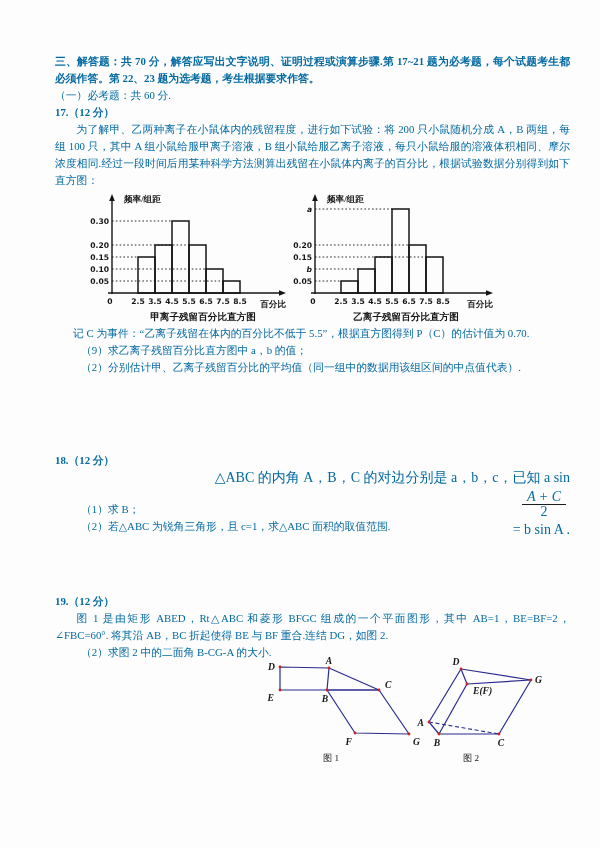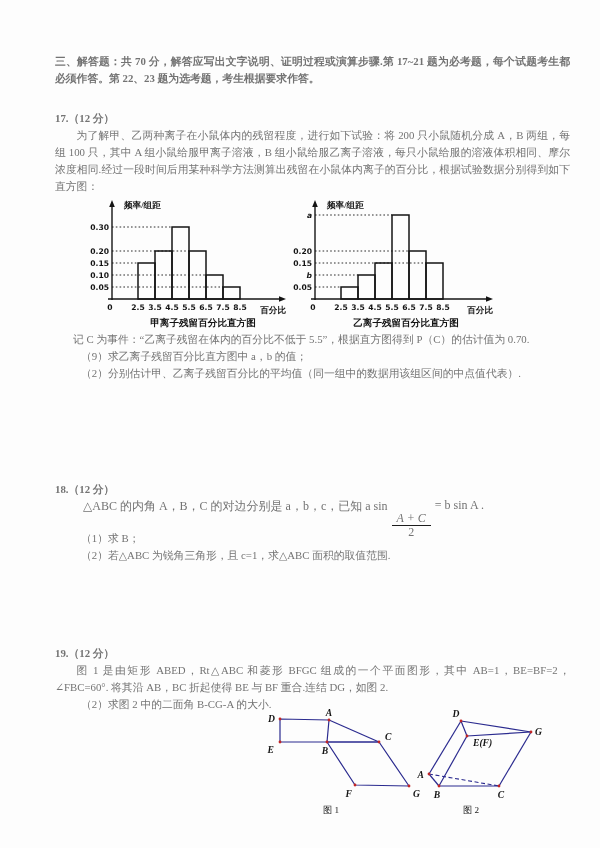--- a/index.html
+++ b/index.html
@@ -1,32 +1,32 @@
 <!DOCTYPE html>
 <html><head>
 <meta charset="utf-8">
 <style>
   html,body{margin:0;padding:0;background:#ffffff;}
   .page{
     position:relative;width:600px;height:848px;background:#fdfdfd;overflow:hidden;
-    font-family:"Liberation Serif","DejaVu Serif",serif;color:#737373;
+    font-family:"Liberation Serif","DejaVu Serif",serif;color:#0369a1;
   }
   .content{position:absolute;left:55px;top:53px;width:515px;}
   p{margin:0;padding:0;}
   .hdr{font-size:10.8px;line-height:17px;text-align:justify;font-weight:700;}
   .line{font-size:10.8px;line-height:17px;white-space:nowrap;}
-  .qnum{font-weight:700;margin-top:23px;}
+  .qnum{font-weight:700;}
   .para{font-size:10.8px;line-height:17px;text-align:justify;text-indent:2em;}
   .ind1{padding-left:18px;white-space:normal;}
   .ind2{padding-left:26px;white-space:normal;}
   .charts{position:relative;height:136px;}
   .charts svg{position:absolute;top:0;}
   .sp{width:100%;}
-  .fline{padding-left:28px;height:32px;display:flex;align-items:flex-start;font-size:12px;}
-  .frac{display:inline-block;text-align:center;vertical-align:middle;margin:14px 4px;}
+  .fline{padding-left:28px;height:32px;display:flex;align-items:flex-end;font-size:14px;flex-direction:column;}
+  .frac{display:inline-block;text-align:center;vertical-align:middle;margin:4px 4px;}
   .frac .num{display:block;padding:0 5px 1px;border-bottom:1.2px solid #1c1c1c;line-height:12px;font-style:italic;}
   .frac .den{display:block;line-height:13px;}
   .figs{position:relative;height:128px;margin-top:-10px;}
   .figs svg{position:absolute;top:0;}
   
   .ax{stroke:#141414;stroke-width:1.4;}
   .ah{fill:#141414;}
   .dot{stroke:#141414;stroke-width:0.9;stroke-dasharray:1.6 2.2;}
   .bar{fill:none;stroke:#141414;stroke-width:1.5;}
   .ytick,.xtick{font-family:"DejaVu Sans","Liberation Sans",sans-serif;font-size:7.6px;font-weight:700;fill:#141414;}
@@ -39,20 +39,21 @@
   .flabel{font-family:"Liberation Serif","DejaVu Serif",serif;font-style:italic;font-weight:700;font-size:9.6px;fill:#141414;}
   .fcap{font-family:"Liberation Serif","DejaVu Serif",serif;font-size:9.2px;fill:#202020;}
 </style>
 </head>
 <body>
 
 <div class="page">
   <div class="content">
 
     <p class="hdr">三、解答题：共 70 分，解答应写出文字说明、证明过程或演算步骤.第 17~21 题为必考题，每个试题考生都必须作答。第 22、23 题为选考题，考生根据要求作答。</p>
+    <p class="line">（一）必考题：共 60 分.</p>
 
     <p class="line qnum">17.（12 分）</p>
     <p class="para">为了解甲、乙两种离子在小鼠体内的残留程度，进行如下试验：将 200 只小鼠随机分成 A，B 两组，每组 100 只，其中 A 组小鼠给服甲离子溶液，B 组小鼠给服乙离子溶液，每只小鼠给服的溶液体积相同、摩尔浓度相同.经过一段时间后用某种科学方法测算出残留在小鼠体内离子的百分比，根据试验数据分别得到如下直方图：</p>
 
     <div class="charts">
       <svg width="222" height="140" viewBox="0 0 222 140" style="left:15px">
           <line x1="42" y1="92" x2="153" y2="92" class="dot"></line>
           <text x="39" y="94.6" class="ytick" text-anchor="end" font-style="normal">0.05</text>
           <line x1="42" y1="80" x2="136" y2="80" class="dot"></line>
           <text x="39" y="82.6" class="ytick" text-anchor="end" font-style="normal">0.10</text>

